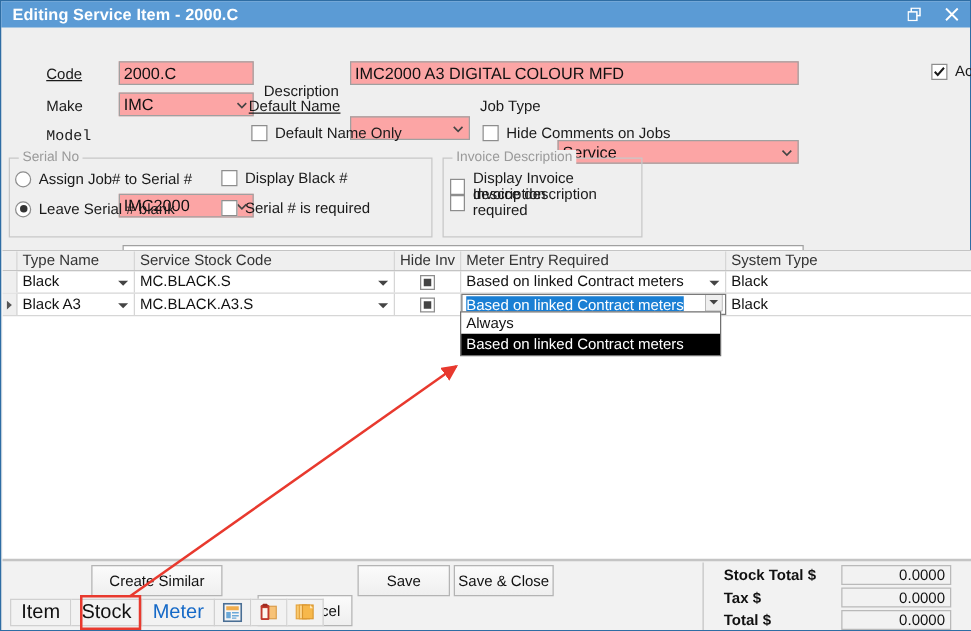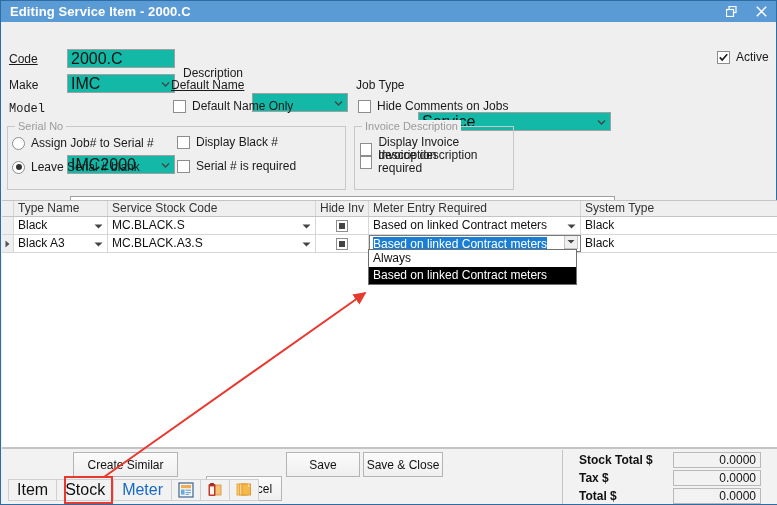--- a/index.html
+++ b/index.html
@@ -30,26 +30,26 @@
   .win-btns{position:absolute;right:0;top:0;height:21px;display:flex;}
   .win-btn{
     width:30px;height:21px;display:flex;align-items:center;justify-content:center;
     color:#fff;
   }
 
   
   .form{position:relative;padding:0;}
   .lbl{font-size:12px;color:#1a1a1a;}
   .lbl.link{text-decoration:underline;}
-  .abs{position:absolute;}
+  .abs{position:absolute;margin-left:28px;}
 
   input.tb, .combo{
     box-sizing:border-box;
-    background:#14b8a6;border:1px solid #a0a0a0;
-    font-family:"Liberation Sans", sans-serif;font-size:16px;color:#111;
+    background:#fca5a5;border:1px solid #a0a0a0;
+    font-family:"Liberation Sans", sans-serif;font-size:13px;color:#111;
     height:19px;padding:0 3px;outline:none;
   }
   .combo{display:flex;align-items:center;position:relative;padding-right:17px;}
   .combo .cval{white-space:nowrap;overflow:hidden;text-overflow:ellipsis;}
   .combo .arrow{
     position:absolute;right:4px;top:50%;transform:translateY(-50%);
     width:9px;height:9px;
   }
   .combo .arrow svg{display:block;}
 
@@ -191,20 +191,21 @@
         </svg>
       </div>
     </div>
   </div>
 
   <div class="form">
 
     <div class="abs lbl link" style="left:8px;top:30px;">Code</div>
     <input class="tb abs" style="left: 66px; top: 27px; width: 108px;" value="2000.C">
     <div class="abs lbl" style="left:182px;top:44px;">Description</div>
+    <input class="tb abs" style="left: 251px; top: 27px; width: 359px;" value="IMC2000 A3 DIGITAL COLOUR MFD">
     <div class="abs cbrow" style="left:716px;top:29px;">
       <span class="cb">
         <svg width="9" height="9" viewBox="0 0 9 9">
             <path d="M0.8 4.4 L3.2 7 L8.2 1.2" stroke="#1a1a1a" stroke-width="1.6" fill="none"></path>
           </svg>
       </span>
       <span class="lbl">Active</span>
     </div>
 
     <div class="abs lbl" style="left:8px;top:56px;">Make</div>

